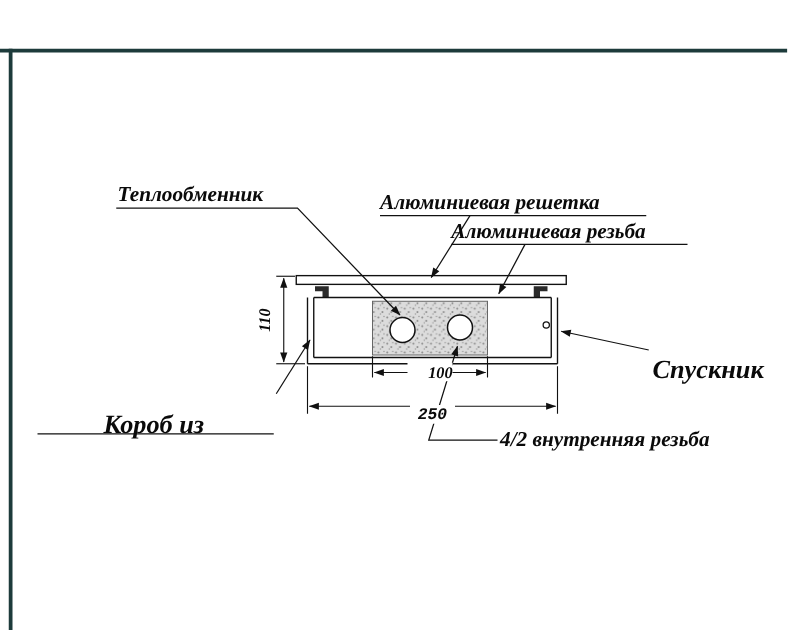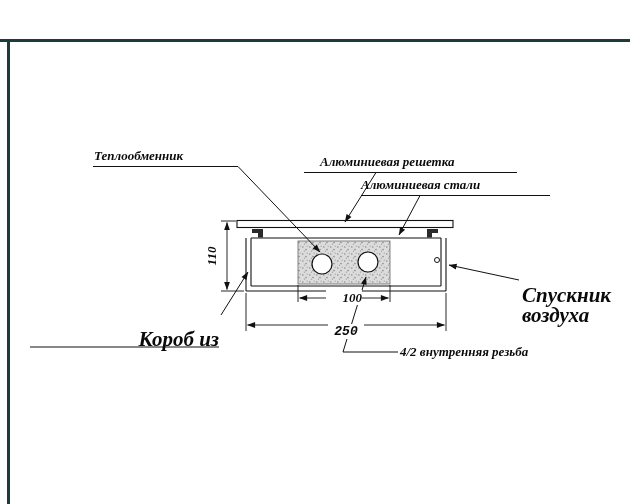--- a/index.html
+++ b/index.html
@@ -12,27 +12,27 @@
       font-family: "Liberation Serif", serif;
       color: #0a0a0a;
     }
     .border-top  { position: absolute; left: 0;   top: 39px; width: 630px; height: 3px;  background: #1d3b3b; }
     .border-left { position: absolute; left: 7px; top: 39px; width: 3px;   height: 465px; background: #1d3b3b; }
     svg { position: absolute; left: 0; top: 0; }
     .lbl {
       position: absolute;
       font-style: italic;
       font-weight: bold;
-      font-size: 13px;
+      font-size: 17px;
       white-space: nowrap;
       line-height: 20px;
     }
     .lbl-sm { font-size: 21px; margin-top: 24px; }
     .two-line div { line-height: 20px; }
-    #lbl-steel-box { text-align: right; width: 192px; }
+    #lbl-steel-box { text-align: center; width: 192px; }
     #lbl-steel-box div { line-height: 21px; }
     .dim {
       position: absolute;
       font-style: italic;
       font-weight: bold;
       font-size: 13px;
       text-align: center;
       background: #ffffff;
       white-space: nowrap;
       line-height: 15px;
@@ -108,27 +108,26 @@
       <line x1="420" y1="195.5" x2="399" y2="235" marker-end="url(#arr)"></line>
       <line x1="519" y1="280" x2="449" y2="265" marker-end="url(#arr)"></line>
       <line x1="30" y1="347" x2="219" y2="347"></line>
       <line x1="221" y1="315" x2="248" y2="272" marker-end="url(#arr)"></line>
       <path d="M398,352 H343 L366,277" marker-end="url(#arr)"></path>
     </g>
   </svg>
 
   <div class="lbl" style="left:94px; top:146px;">Теплообменник</div>
 
-  <div class="lbl" style="left:304px; top:152px;margin-left:16px;">Алюминиевая решетка</div>
+  <div class="lbl" style="left:304px; top:152px;">Алюминиевая решетка</div>
 
-  <div class="lbl" style="left:361px; top:175px;">Алюминиевая стали</div>
+  <div class="lbl" style="left:361px; top:175px;">Алюминиевая резьба</div>
 
   <div class="lbl lbl-sm two-line" style="left:522px; top:261px;">
     <div>Спускник</div>
-    <div>воздуха</div>
   </div>
 
   <div class="lbl lbl-sm" id="lbl-steel-box" style="left:27px; top:305px;">
     <div>Короб из</div>
   </div>
 
   <div class="lbl" style="left:400px; top:342px;">4/2 внутренняя резьба</div>
 
   <div class="dim" id="dim-110">110</div>
   <div class="dim" id="dim-100">100</div>

